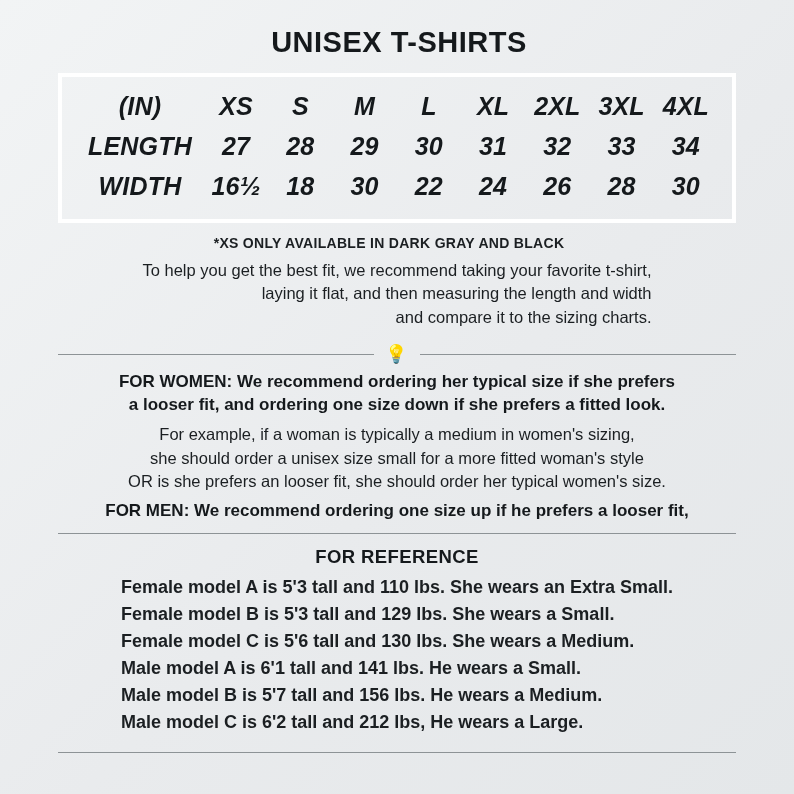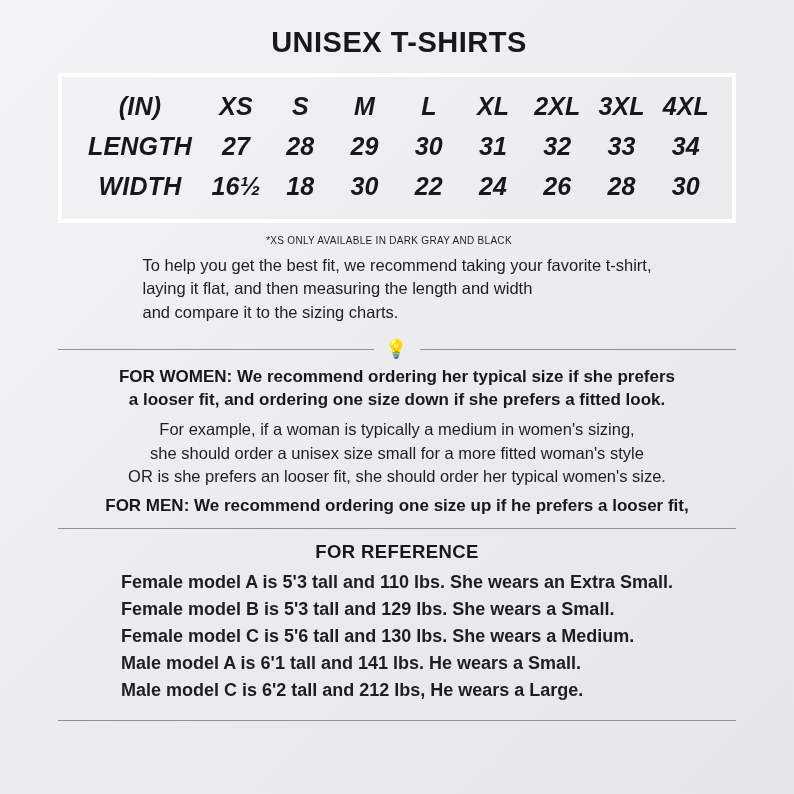--- a/index.html
+++ b/index.html
@@ -57,32 +57,32 @@
   }
   table.size-table th.rowlabel, table.size-table td.rowlabel {
     width: 128px;
     text-align: center;
   }
   table.size-table th.size-head {
     font-weight: 700;
   }
 
   .note {
-    font-size: 10px;
-    font-weight: 400;
+    font-size: 14px;
+    font-weight: 700;
     letter-spacing: 0.3px;
     margin: 12px 16px 8px 0;
     text-align: center;
     color: #1b1f22;
   }
 
   .intro {
     font-size: 16.5px;
     line-height: 1.42;
-    text-align: left;
+    text-align: right;
     max-width: 600px;
     color: #1b1f22;
     margin-bottom: 6px;
   }
 
   .divider-row {
     display: flex;
     align-items: center;
     width: 678px;
     margin: 10px 0 8px 0;
@@ -229,18 +229,19 @@
 
   <div class="hr"></div>
 
   <div class="ref-title">FOR REFERENCE</div>
 
   <div class="ref-list">
     <div>Female model A is 5'3 tall and 110 lbs. She wears an Extra Small.</div>
     <div>Female model B is 5'3 tall and 129 lbs. She wears a Small.</div>
     <div>Female model C is 5'6 tall and 130 lbs. She wears a Medium.</div>
     <div>Male model A is 6'1 tall and 141 lbs. He wears a Small.</div>
+    <div>Male model B is 5'7 tall and 156 lbs. He wears a Medium.</div>
     <div>Male model C is 6'2 tall and 212 lbs, He wears a Large.</div>
   </div>
 
   <div class="bottom-rule"></div>
 
 </div>
 
 </body></html>

